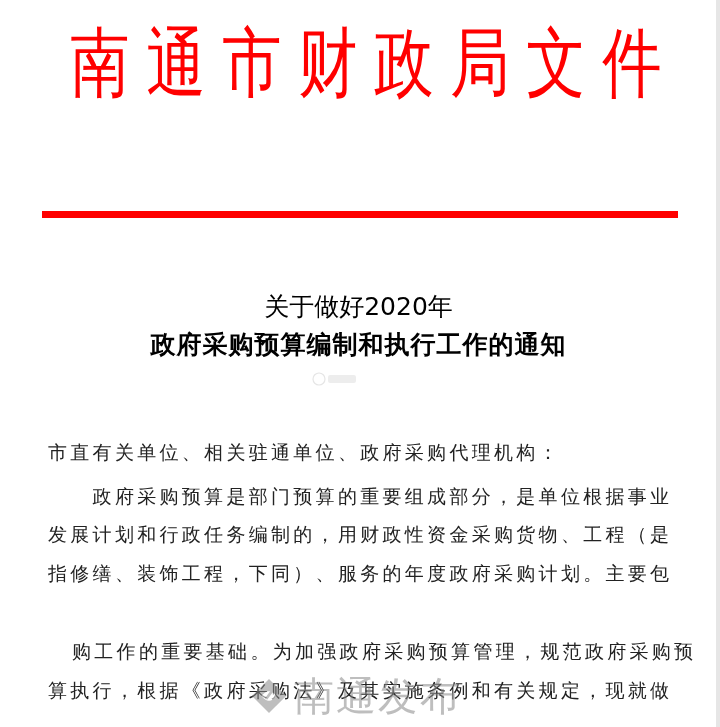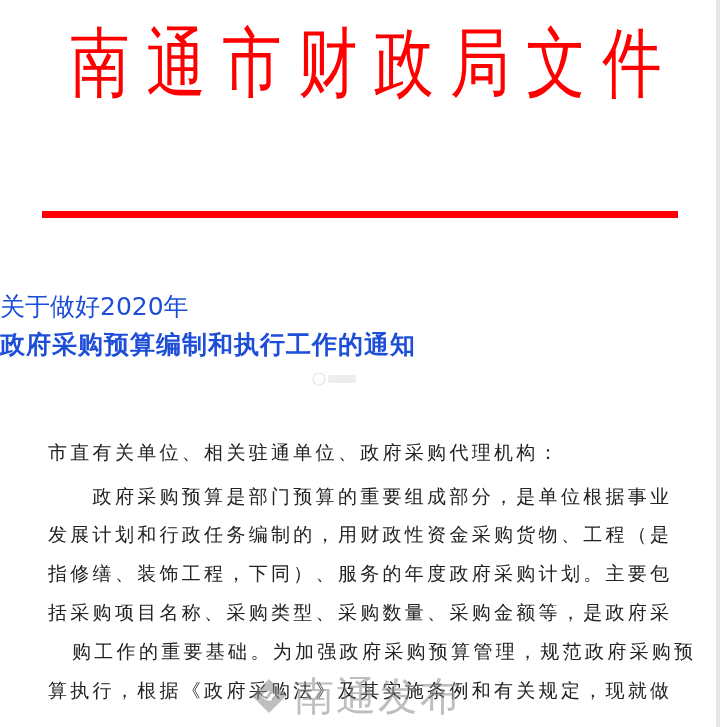--- a/index.html
+++ b/index.html
@@ -58,23 +58,24 @@
       position: absolute;
       left: 42px; top: 211px;
       width: 636px;
       height: 7px;
       background: #ff0000;
     }
     .title {
       position: absolute;
       left: 0;
       width: 717px;
+      text-align: center;
       font-family: "DejaVu Sans", "Liberation Sans", sans-serif;
       font-size: 25px;
-      color: #1d4ed8;
+      color: #000000;
       font-weight: 500;
     }
     .title.line1 { top: 290px; }
     .title.line2 { top: 328px; letter-spacing: 1px; font-weight: bold; }
     .body-text {
       position: absolute;
       left: 48px;
       width: 630px;
       font-size: 19px;
       color: #222222;
@@ -132,21 +133,20 @@
 
   <svg class="title-watermark" viewBox="0 0 46 14">
     <circle cx="7" cy="7" r="6" fill="none" stroke="#999" stroke-width="1.2"></circle>
     <rect x="16" y="3" width="28" height="8" rx="2" fill="#bbb"></rect>
   </svg>
 
   <div class="body-text" style="top:440px;">市直有关单位、相关驻通单位、政府采购代理机构：</div>
   <div class="body-text" style="top:484px;">　　政府采购预算是部门预算的重要组成部分，是单位根据事业</div>
   <div class="body-text" style="top:522px;">发展计划和行政任务编制的，用财政性资金采购货物、工程（是</div>
   <div class="body-text" style="top:561px;">指修缮、装饰工程，下同）、服务的年度政府采购计划。主要包</div>
-  <div class="body-text" style="top:600px;">括采购项目名称、采购类型、采购数量、采购金额等，是政府采</div>
   <div class="body-text" style="top:639px;margin-left:24px;">购工作的重要基础。为加强政府采购预算管理，规范政府采购预</div>
   <div class="body-text" style="top:678px;">算执行，根据《政府采购法》及其实施条例和有关规定，现就做</div>
 
   <div class="watermark">
     <svg class="wm-logo" viewBox="0 0 40 40">
       <path d="M20 2 L38 20 L20 38 L2 20 Z" fill="#8a8a8a"></path>
       <path d="M12 20 Q20 10 28 20 Q20 30 12 20 Z" fill="#ffffff"></path>
       <path d="M16 22 L22 14 L24 16 L18 24 Z" fill="#8a8a8a"></path>
     </svg>
     <span class="wm-text">南通发布</span>

